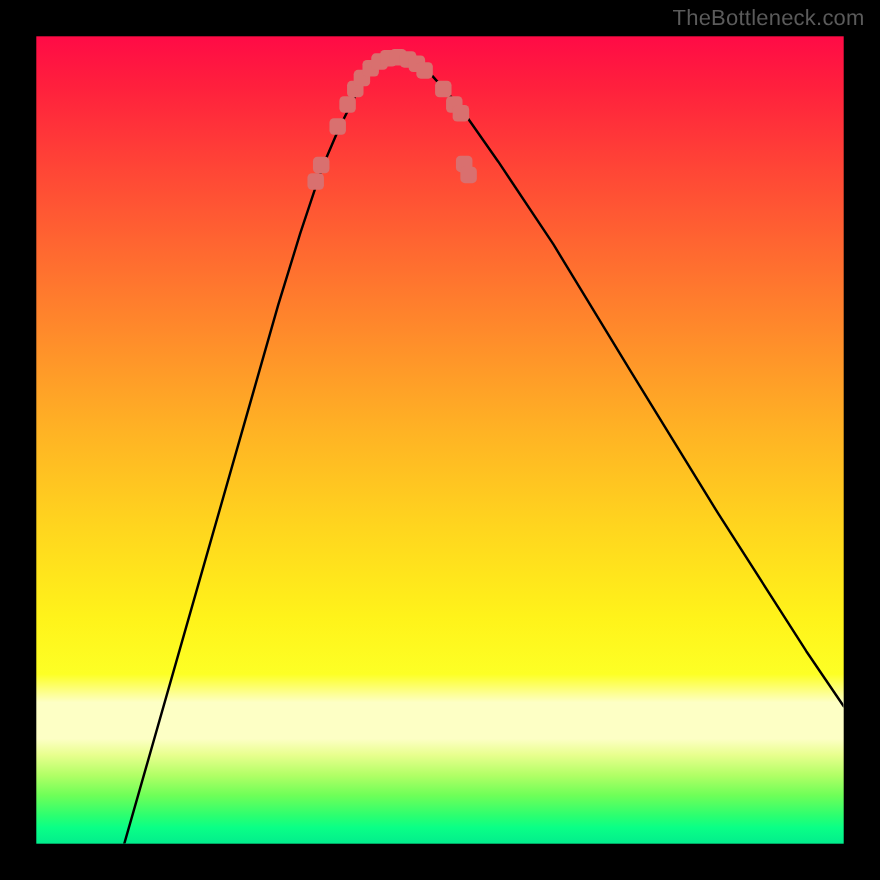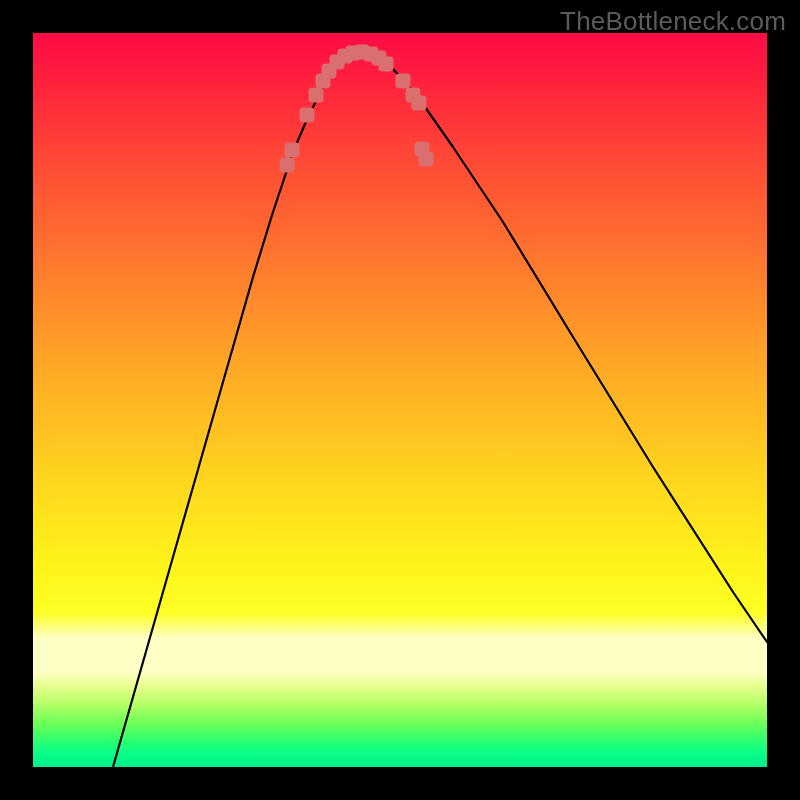--- a/index.html
+++ b/index.html
@@ -52,21 +52,21 @@
     left: 0;
     top: 0;
     width: 734px;
     height: 734px;
   }
   .watermark {
     position: absolute;
     top: 6px;
     right: 14px;
     color: #5b5b5b;
-    font-size: 26px;
+    font-size: 20px;
     font-weight: 500;
     letter-spacing: 0.2px;
     user-select: none;
     text-align: right;
   }
 </style>
 </head>
 <body>
 
 <div class="frame">

